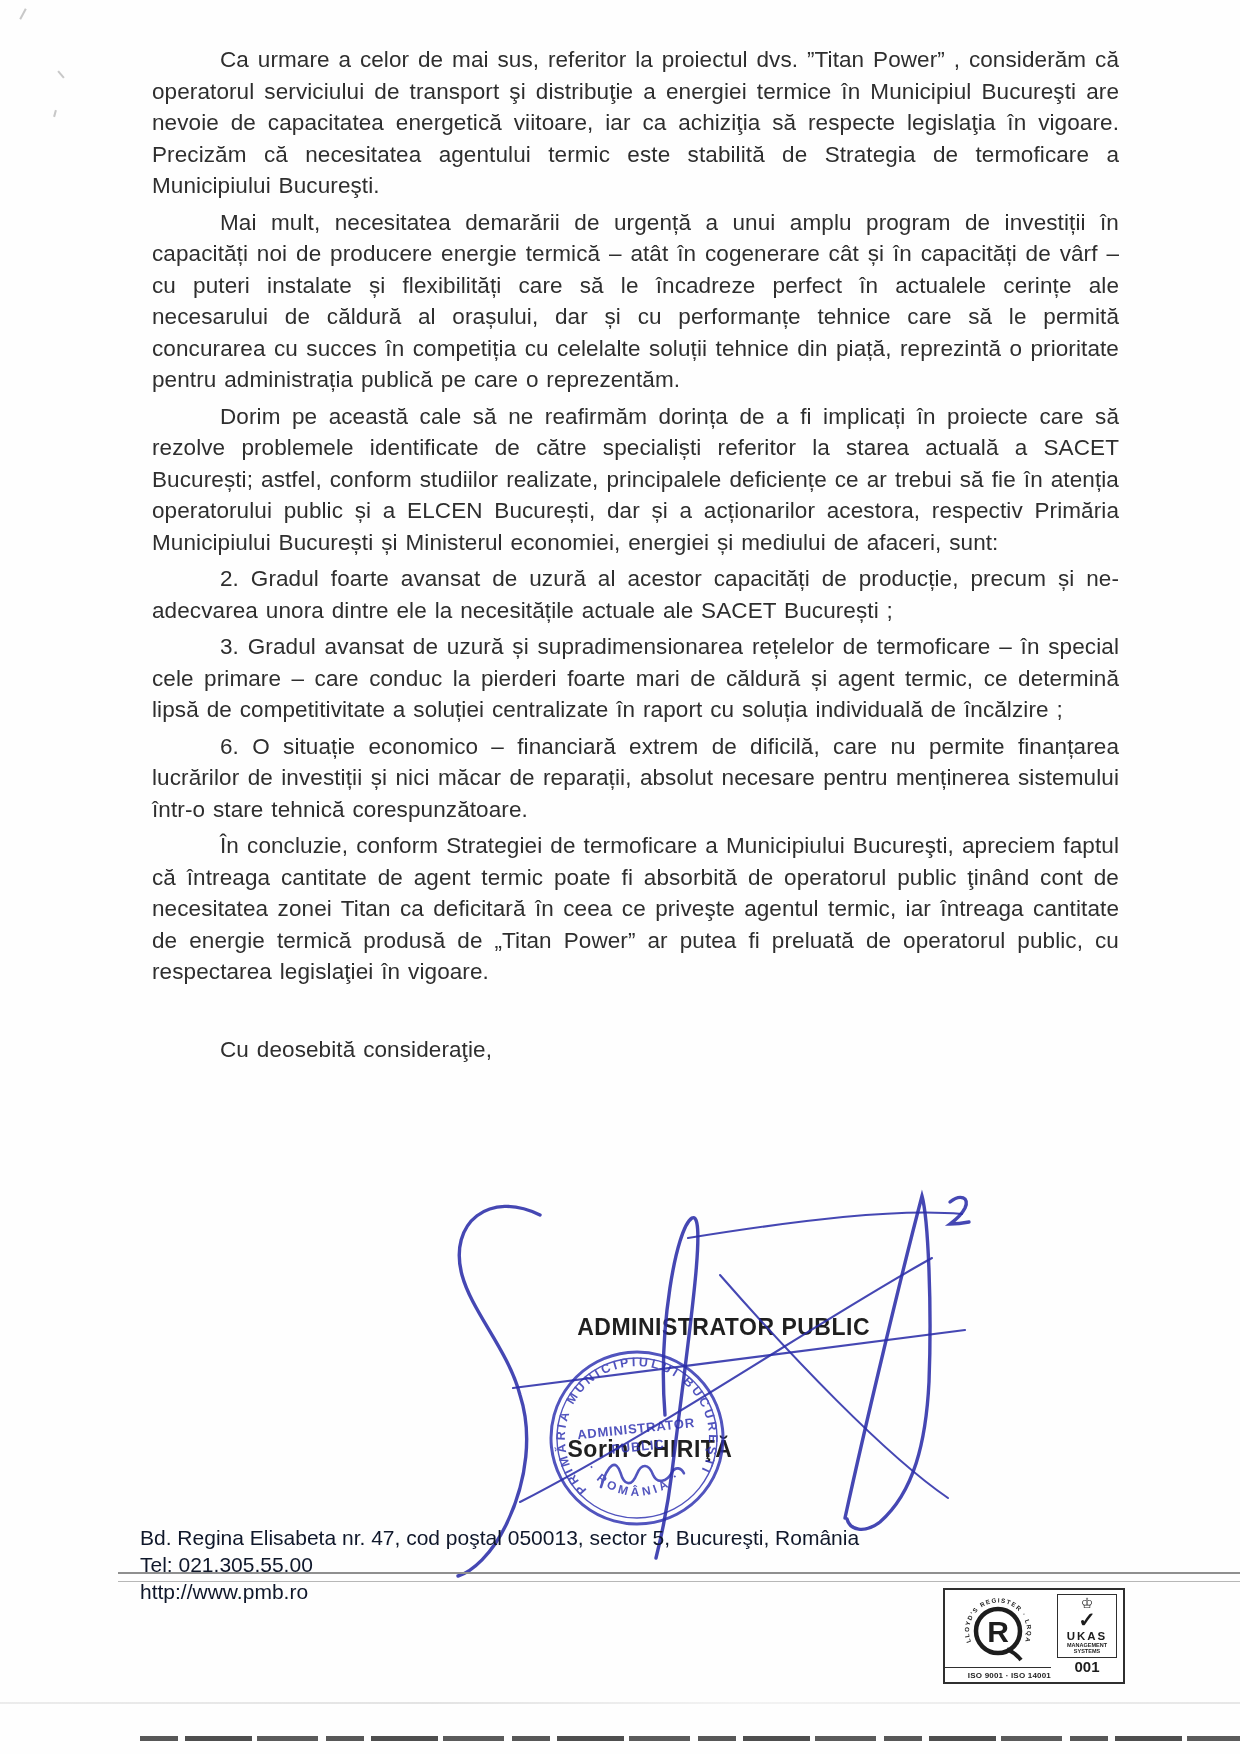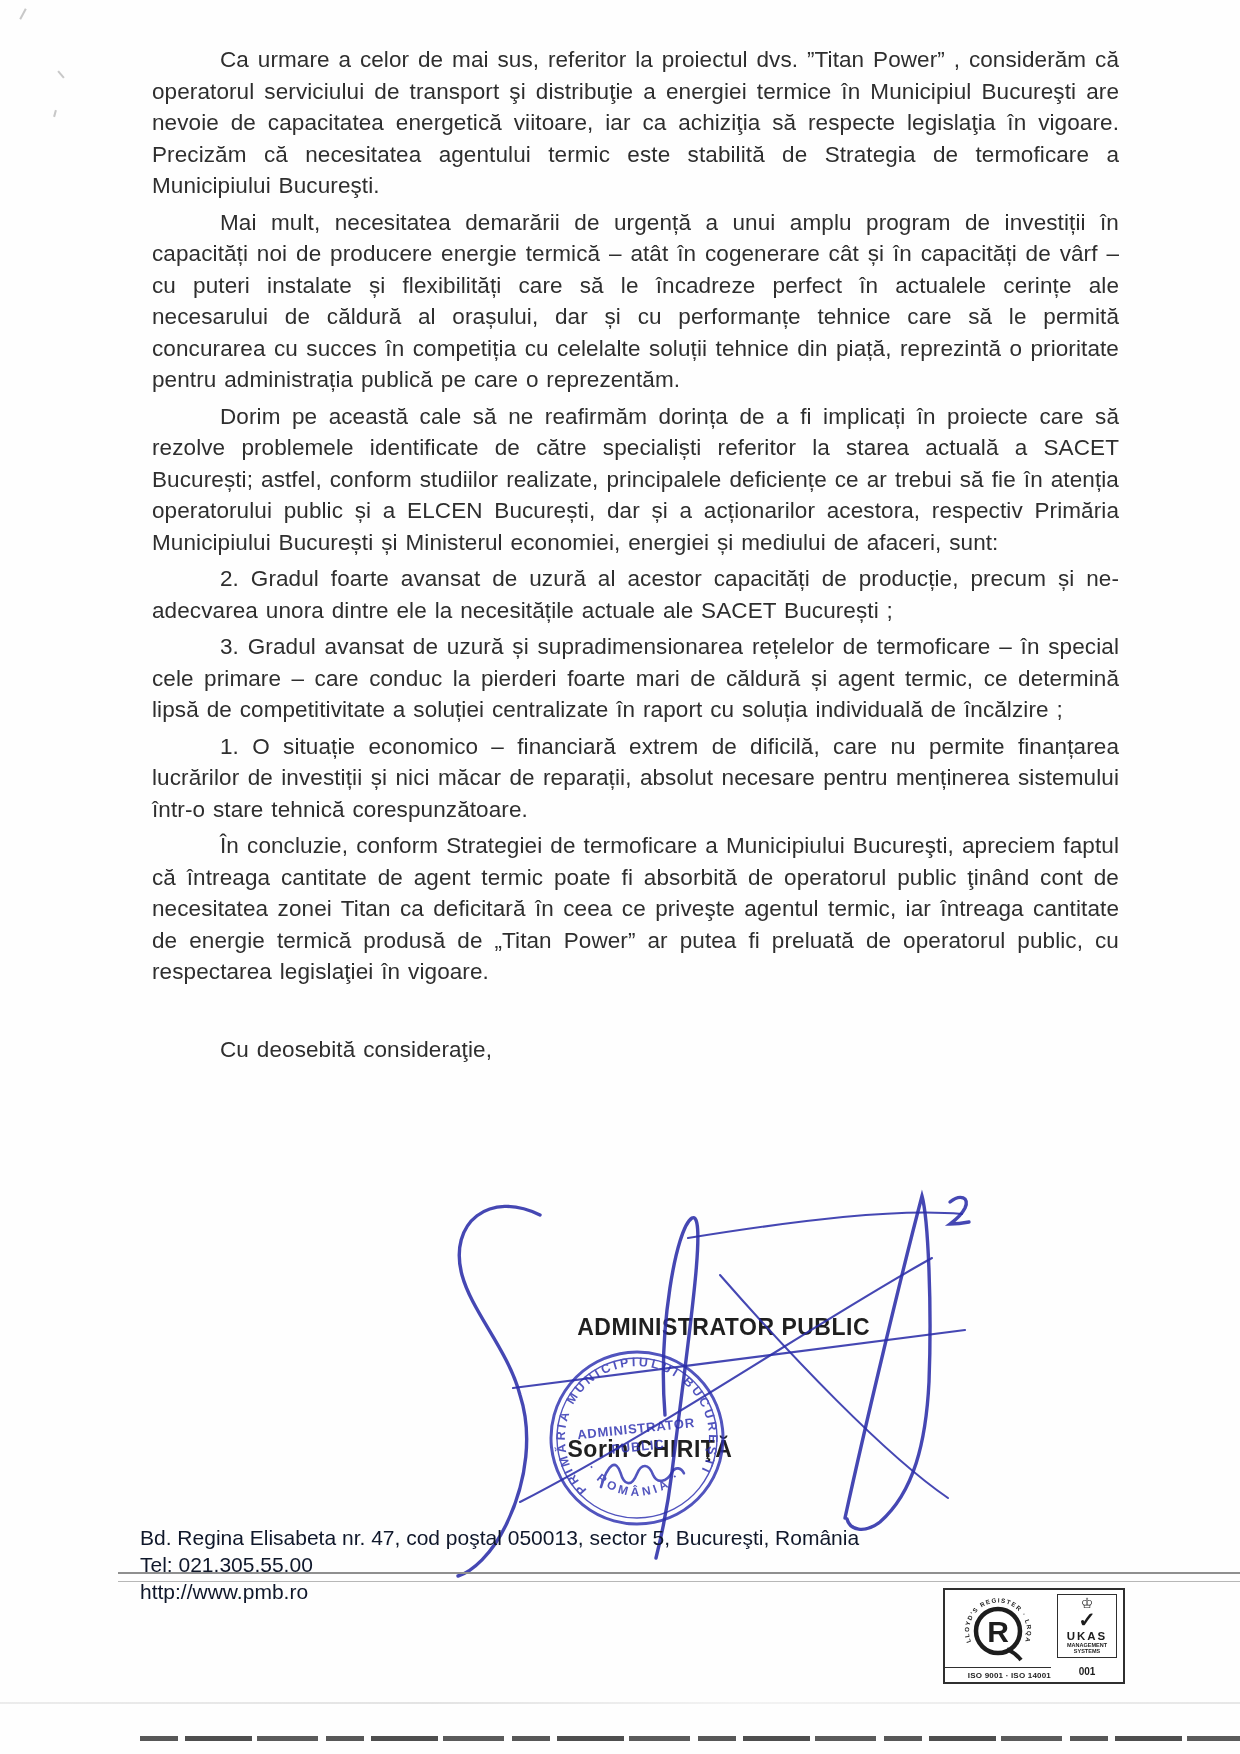--- a/index.html
+++ b/index.html
@@ -41,21 +41,21 @@
   .cert-left .lr-area{flex:1;display:flex;align-items:center;justify-content:center;}
   .iso-strip{width:100%;border-top:1.5px solid #2f2f2f;font-size:8px;font-weight:bold;
     text-align:right;padding:3px 0 2px;color:#222;letter-spacing:0.2px;}
   .cert-right{width:72px;display:flex;flex-direction:column;align-items:center;padding:4px 4px 2px;box-sizing:border-box;}
   .ukas-box{width:60px;border:1.5px solid #2f2f2f;display:flex;flex-direction:column;align-items:center;
     padding:2px 0 3px;box-sizing:border-box;}
   .crown{font-size:14px;line-height:13px;color:#1c1c1c;}
   .check{font-size:21px;line-height:19px;font-weight:bold;color:#1c1c1c;}
   .ukas-label{font-size:11.5px;font-weight:bold;letter-spacing:2px;color:#1c1c1c;margin-top:1px;}
   .ukas-sub{font-size:5.5px;font-weight:bold;line-height:6px;text-align:center;color:#1c1c1c;}
-  .cert-number{font-size:10px;font-weight:bold;color:#1c1c1c;margin-top:8px;}
+  .cert-number{font-size:15px;font-weight:bold;color:#1c1c1c;margin-top:0;}
   .lr-svg text{font-family:"Liberation Sans",sans-serif;}
   
   .scan-line-soft{position:absolute;left:0;top:1702px;width:1240px;height:2px;
     background:linear-gradient(90deg,#e4e4e4 0%,#d8d8d8 35%,#eeeeee 60%,#dddddd 100%);opacity:0.7;}
   .scan-bar{position:absolute;left:140px;top:1736px;width:1100px;height:5px;opacity:0.85;
     background:repeating-linear-gradient(90deg,
       #3a3a3a 0 38px, rgba(0,0,0,0) 38px 45px,
       #2f2f2f 45px 112px, rgba(0,0,0,0) 112px 117px,
       #3e3e3e 117px 178px, rgba(0,0,0,0) 178px 186px);}
   .speck{position:absolute;border-left:2px solid #9a9a9a;opacity:0.55;}
@@ -71,21 +71,21 @@
   <div class="speck speck1"></div>
   <div class="speck speck2"></div>
   <div class="speck speck3"></div>
 
   <div class="body-text">
     <p>Ca urmare a celor de mai sus, referitor la proiectul dvs. ”Titan Power” , considerăm că operatorul serviciului de transport şi distribuţie a energiei termice în Municipiul Bucureşti are nevoie de capacitatea energetică viitoare, iar ca achiziţia să respecte legislaţia în vigoare. Precizăm că necesitatea agentului termic este stabilită de Strategia de termoficare a Municipiului Bucureşti.</p>
     <p>Mai mult, necesitatea demarării de urgență a unui amplu program de investiții în capacități noi de producere energie termică – atât în cogenerare cât și în capacități de vârf – cu puteri instalate și flexibilități care să le încadreze perfect în actualele cerințe ale necesarului de căldură al orașului, dar și cu performanțe tehnice care să le permită concurarea cu succes în competiția cu celelalte soluții tehnice din piață, reprezintă o prioritate pentru administrația publică pe care o reprezentăm.</p>
     <p>Dorim pe această cale să ne reafirmăm dorința de a fi implicați în proiecte care să rezolve problemele identificate de către specialiști referitor la starea actuală a SACET București; astfel, conform studiilor realizate, principalele deficiențe ce ar trebui să fie în atenția operatorului public și a ELCEN București, dar și a acționarilor acestora, respectiv Primăria Municipiului București și Ministerul economiei, energiei și mediului de afaceri, sunt:</p>
     <p>2. Gradul foarte avansat de uzură al acestor capacități de producție, precum și ne-adecvarea unora dintre ele la necesitățile actuale ale SACET București ;</p>
     <p>3. Gradul avansat de uzură și supradimensionarea rețelelor de termoficare – în special cele primare – care conduc la pierderi foarte mari de căldură și agent termic, ce determină lipsă de competitivitate a soluției centralizate în raport cu soluția individuală de încălzire ;</p>
-    <p>1. O situație economico – financiară extrem de dificilă, care nu permite finanțarea lucrărilor de investiții și nici măcar de reparații, absolut necesare pentru menținerea sistemului într-o stare tehnică corespunzătoare.</p>
+    <p>6. O situație economico – financiară extrem de dificilă, care nu permite finanțarea lucrărilor de investiții și nici măcar de reparații, absolut necesare pentru menținerea sistemului într-o stare tehnică corespunzătoare.</p>
     <p>În concluzie, conform Strategiei de termoficare a Municipiului Bucureşti, apreciem faptul că întreaga cantitate de agent termic poate fi absorbită de operatorul public ţinând cont de necesitatea zonei Titan ca deficitară în ceea ce priveşte agentul termic, iar întreaga cantitate de energie termică produsă de „Titan Power” ar putea fi preluată de operatorul public, cu respectarea legislaţiei în vigoare.</p>
     <p class="closing">Cu deosebită consideraţie,</p>
   </div>
 
   <div class="sig-wrap">
     <div class="sig-title">ADMINISTRATOR PUBLIC</div>
   </div>
   <div class="sig-name">Sorin CHIRIŢĂ</div>
 
   <svg class="stamp-svg" viewBox="0 0 186 186">

